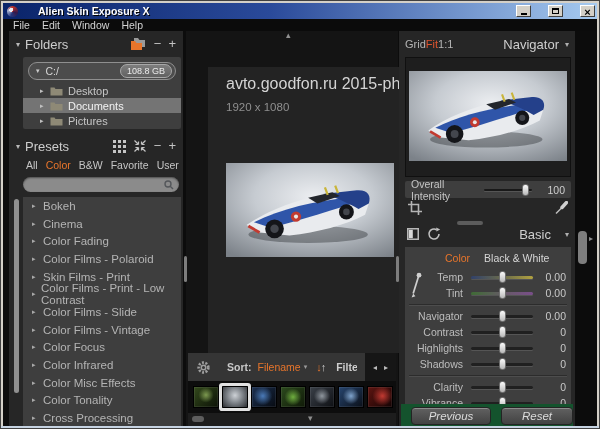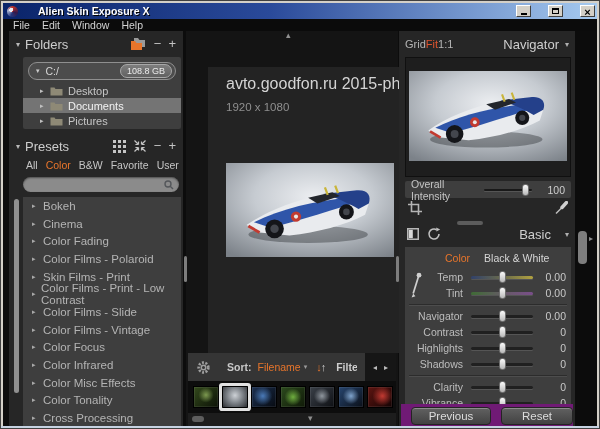--- a/index.html
+++ b/index.html
@@ -122,21 +122,21 @@
   .eyedropper{position:absolute;left:5px;top:25px;}
   .sliders{position:absolute;left:0;top:22px;width:166px;}
   .slider-row{position:relative;display:flex;align-items:center;height:16px;padding-right:5px;}
   .slider-row[data-gap="true"]{margin-top:7px;}
   .slider-row[data-gap="true"]::before{content:"";position:absolute;left:4px;right:4px;top:-4px;height:1px;background:#2c2c2c;box-shadow:0 1px 0 rgba(255,255,255,.08);}
   .slider-label{width:58px;text-align:right;font-size:10.5px;color:#bdbdbd;}
   .slider-track{position:relative;flex:0 0 62px;height:3px;margin:0 6px 0 8px;background:#202020;border-radius:2px;box-shadow:0 1px 0 rgba(255,255,255,.12);}
   .slider-track[data-track="temp"]{background:linear-gradient(90deg,#31416a,#6f6f4a 55%,#b2a240);}
   .slider-track[data-track="tint"]{background:linear-gradient(90deg,#3f6b35,#675a68 55%,#7a4e8a);}
   .slider-value{flex:1;text-align:right;font-size:10.5px;color:#c9c9c9;}
-  .rc-footer{position:absolute;left:2px;top:373px;width:172px;height:24px;background:#701a75;}
+  .rc-footer{position:absolute;left:2px;top:373px;width:172px;height:24px;background:#14532d;font-style:italic;}
   .btn{position:absolute;top:3px;height:18px;border-radius:4px;background:linear-gradient(#616161,#424242);border:1px solid #242424;
     color:#dcdcdc;font-size:11.5px;display:flex;align-items:center;justify-content:center;box-shadow:inset 0 1px 0 rgba(255,255,255,.28);}
   .btn-previous{left:10px;width:80px;} .btn-reset{left:100px;width:72px;}
 
   .right-scroll{position:absolute;left:572px;top:0;width:24px;height:100%;background:#0c0c0c;}
   .right-thumb{position:absolute;left:3px;top:200px;width:9px;height:33px;background:#7e7e7e;border-radius:4px;}
   .right-expand{position:absolute;left:14px;top:203px;color:#909090;font-size:8px;}
 </style>
 </head>
 <body>

